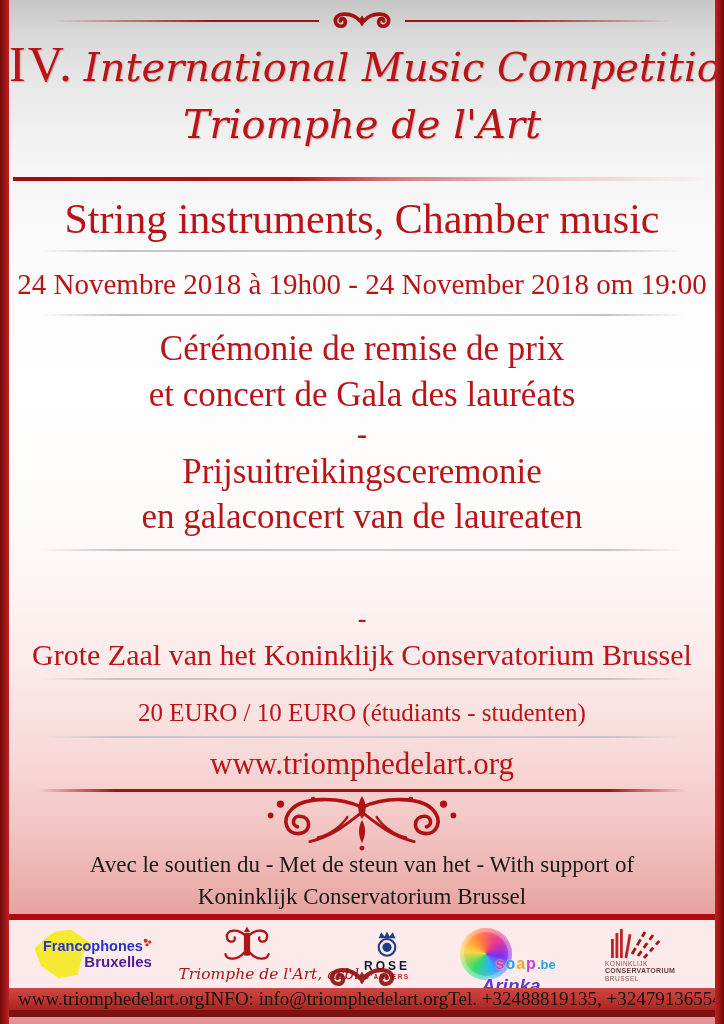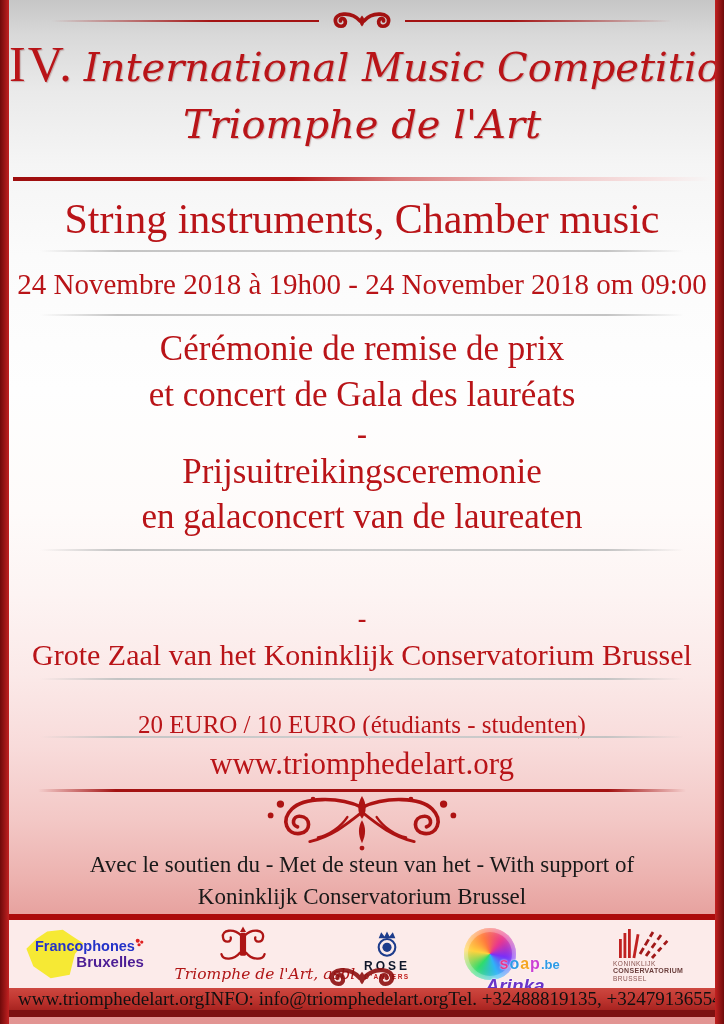--- a/index.html
+++ b/index.html
@@ -40,35 +40,35 @@
   .subtitle{top:192px; font-size:42px; line-height:54px; white-space:nowrap;}
   .dateline{top:267px; font-size:29px; line-height:34px; white-space:nowrap;}
   .fr1{top:329px; font-size:35px; line-height:40px;}
   .fr2{top:375px; font-size:35px; line-height:40px;}
   .dash1{top:417px; font-size:30px; line-height:34px; font-weight:bold;}
   .nl1{top:452px; font-size:35px; line-height:40px;}
   .nl2{top:497px; font-size:35px; line-height:40px;}
   .venue1{top:565px; font-size:30px; line-height:36px; white-space:nowrap;}
   .dash2{top:604px; font-size:26px; line-height:30px; font-weight:bold;}
   .venue2{top:637px; font-size:30px; line-height:36px; white-space:nowrap;}
-  .price{top:698px; font-size:25px; line-height:30px;margin-top:12px;}
+  .price{top:698px; font-size:25px; line-height:30px;}
   .www{top:746px; font-size:31px; line-height:36px;}
 
   .redline2{top:789px; left:38px; right:38px; height:3px;
     background:linear-gradient(90deg, rgba(180,40,40,0), #a31212 12%, #a31212 88%, rgba(180,40,40,0));}
   .flourish{top:791px; display:flex; justify-content:center;}
   .flourish svg{width:214px; height:62px;}
 
   .support1{top:851px; font-size:23px; line-height:28px; color:#191919;}
   .support2{top:883px; font-size:23px; line-height:28px; color:#191919;}
 
   .thickline{top:914px; left:0; right:0; height:6px; background:#ac0c0c; z-index:10;}
 
   .logostrip{top:920px; height:68px; left:9px; right:9px; background:#fcebea; z-index:5;
-    display:flex; align-items:center; justify-content:space-between; padding:0 14px; box-sizing:border-box;}
+    display:flex; align-items:center; justify-content:space-between; padding:0 22px; box-sizing:border-box;}
 
   
   .fb-logo{position:relative; width:108px; height:58px;}
   .fb-blob{position:absolute; left:0; top:3px; width:64px; height:52px;}
   .fb-text{position:absolute; left:12px; top:13px; font-family:"Liberation Sans", sans-serif; line-height:15px; white-space:nowrap;}
   .fb-l1{font-size:14.5px; font-weight:bold; color:#2433c8;}
   .fb-mark{display:inline-block; width:9px; height:9px; vertical-align:top;}
   .fb-l2{font-size:15px; font-weight:bold; color:#4c1d95;text-align:right;}
 
   
@@ -133,21 +133,21 @@
     <span class="roman">IV.</span>
     <span class="script">International Music Competition</span>
   </div>
   <div class="abs title2 red script">Triomphe de l'Art</div>
 
   <div class="abs sep-title"></div>
 
   <div class="abs subtitle red">String instruments, Chamber music</div>
   <div class="abs gsep g1"></div>
 
-  <div class="abs dateline red">24 Novembre 2018 à 19h00 - 24 November 2018 om 09:00</div>
+  <div class="abs dateline red">24 Novembre 2018 à 19h00 - 24 November 2018 om 19:00</div>
   <div class="abs gsep g2"></div>
 
   <div class="abs fr2 red">et concert de Gala des lauréats</div>
   <div class="abs fr1 red">Cérémonie de remise de prix</div>
   <div class="abs dash1 red">-</div>
   <div class="abs nl2 red">en galaconcert van de laureaten</div>
   <div class="abs nl1 red">Prijsuitreikingsceremonie</div>
   <div class="abs gsep g3"></div>
 
   <div class="abs dash2 red">-</div>

